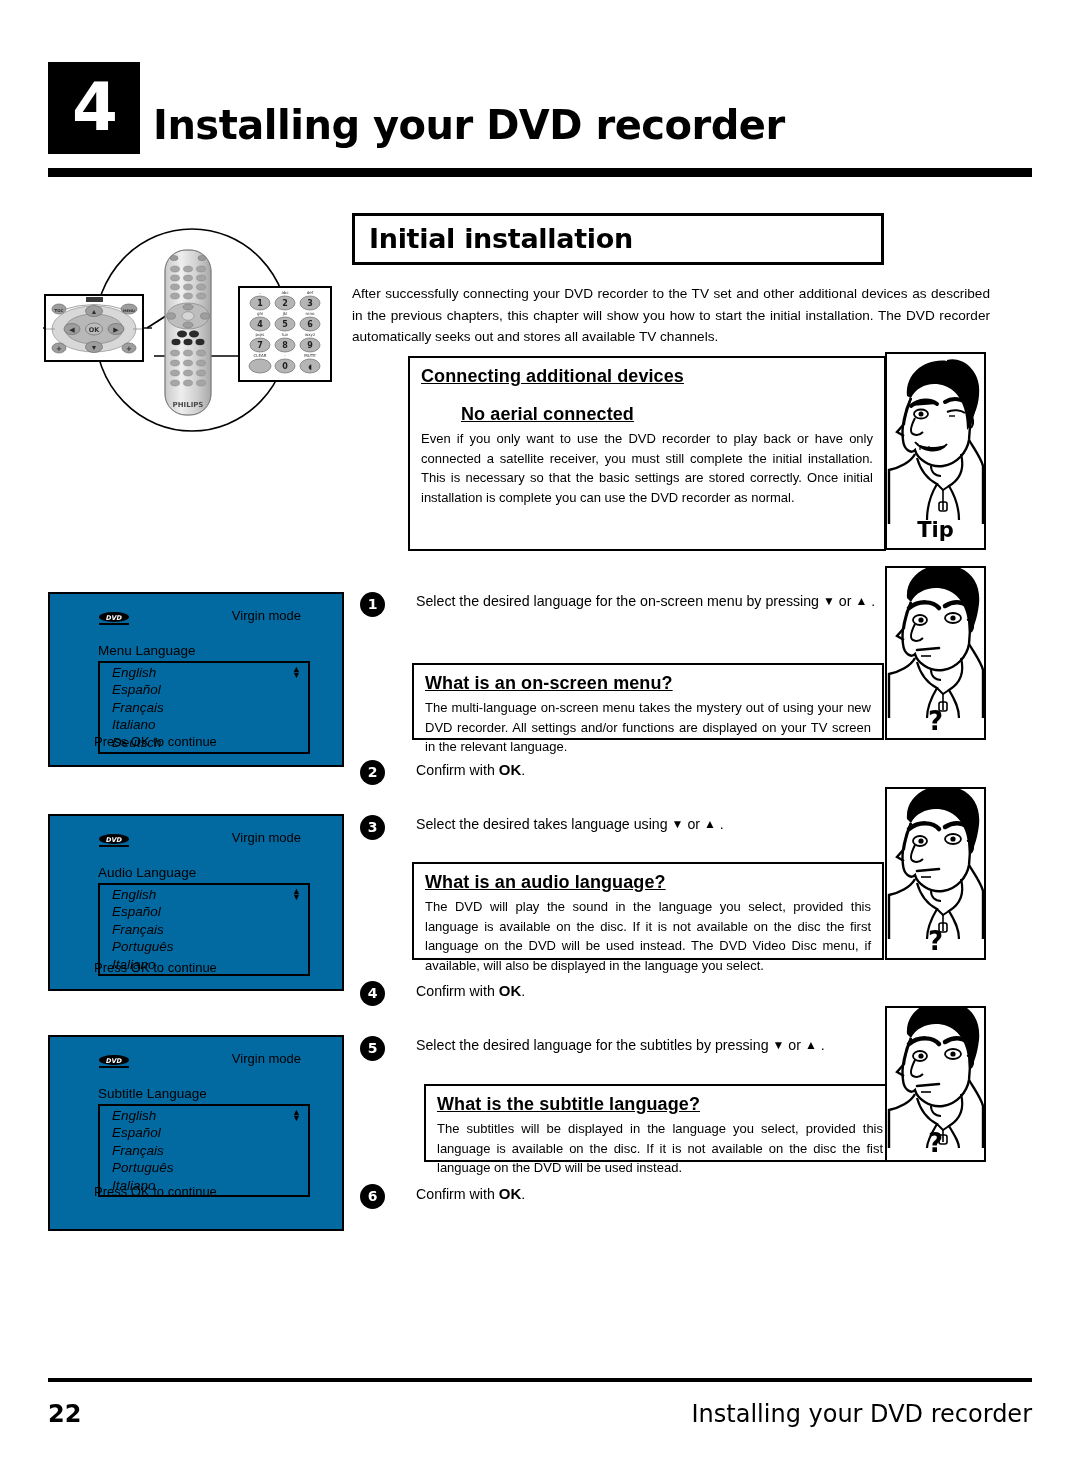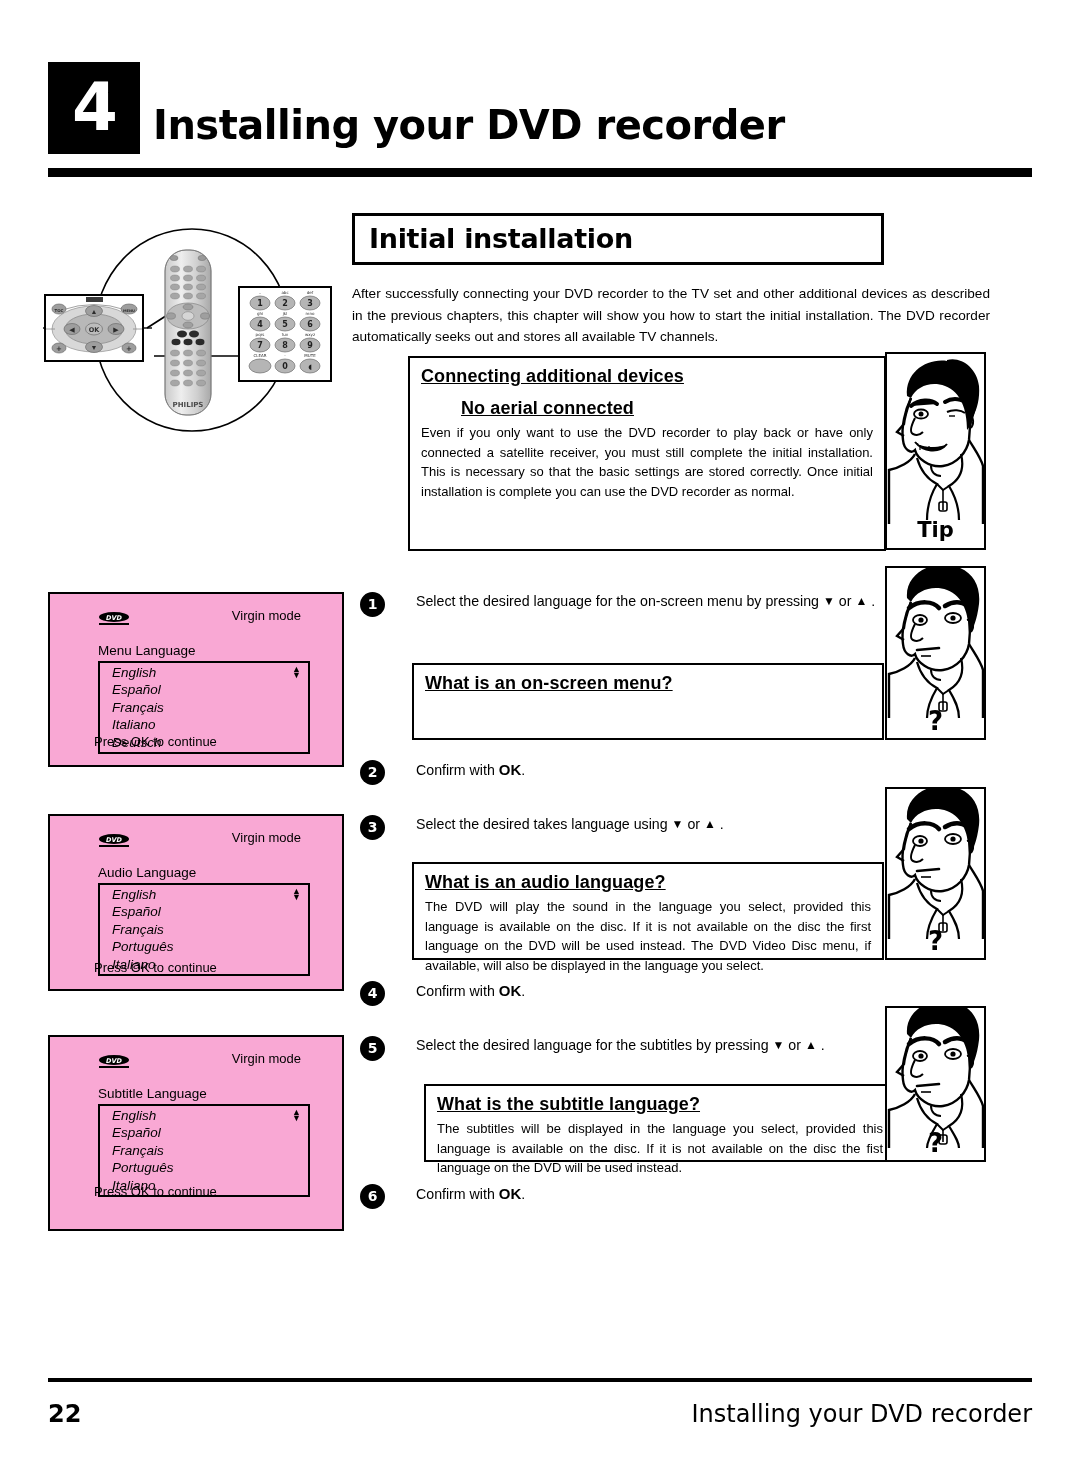--- a/index.html
+++ b/index.html
@@ -84,21 +84,21 @@
     background: #fff;
     padding: 8px 11px 9px 11px;
   }
   .tipbox h4 {
     margin: 0 0 4px 0;
     font-size: 18px;
     font-weight: bold;
     text-decoration: underline;
     letter-spacing: 0.1px;
   }
-  .tipbox h4.second { margin-top: 11px; padding-left: 40px; }
+  .tipbox h4.second { margin-top: 17px; padding-left: 40px; }
   .tipbox p {
     margin: 0;
     font-size: 13px;
     line-height: 19.6px;
     text-align: justify;
   }
 
   
   .charpanel {
     position: absolute;
@@ -138,21 +138,21 @@
   .step-text .kbd {
     font-weight: bold;
     font-size: 15px;
   }
   .arw { font-size: 12px; vertical-align: 1px; }
 
   
   .tvscreen {
     position: absolute;
     border: 2px solid #000;
-    background: #f9a8d4;
+    background: #0369a1;
   }
   .tv-dvdlogo {
     position: absolute;
     left: 48px; top: 17px;
     width: 32px; height: 15px;
   }
   .tv-mode {
     position: absolute;
     right: 41px; top: 14px;
     font-size: 13px;
@@ -438,20 +438,21 @@
 <div class="step-text" style="left:416px; top:589px; width:460px;">
   <span>Select the desired language for the on-screen menu by pressing</span>
   <span class="arw">▼</span>
   <span>or</span>
   <span class="arw">▲</span>
   <span>.</span>
 </div>
 
 <div class="tipbox" style="left:412px; top:663px; width:472px; height:77px;">
   <h4>What is an on-screen menu?</h4>
+  <p>The multi-language on-screen menu takes the mystery out of using your new DVD recorder. All settings and/or functions are displayed on your TV screen in the relevant language.</p>
 </div>
 <div class="charpanel" style="left:885px; top:566px; width:101px; height:174px;">
   <svg class="face" width="97" height="150" viewBox="0 0 97 150">
     <path d="M20 30 C18 8 40 -6 62 -3 C84 0 94 16 92 36 C90 52 86 62 82 66 C82 46 76 28 60 22 C46 17 30 22 24 34 Z" fill="#000"></path>
     <path d="M24 34 C18 46 14 64 16 76 C17 86 24 90 28 86 C30 94 42 104 56 102 C70 100 80 88 82 76 C84 60 82 44 78 34" fill="none" stroke="#000" stroke-width="2.4"></path>
     <path d="M24 34 C22 40 18 50 17 60 L10 68 L17 72" fill="none" stroke="#000" stroke-width="2.4"></path>
     <path d="M80 52 C86 50 88 58 84 64" fill="none" stroke="#000" stroke-width="2"></path>
     <path d="M82 56 C85 55 85 60 83 62" fill="none" stroke="#000" stroke-width="1.2"></path>
     <path d="M22 40 C32 32 46 33 52 40" fill="none" stroke="#000" stroke-width="4.5" stroke-linecap="round"></path>
     <path d="M58 38 C68 32 78 34 82 40" fill="none" stroke="#000" stroke-width="4.5" stroke-linecap="round"></path>

